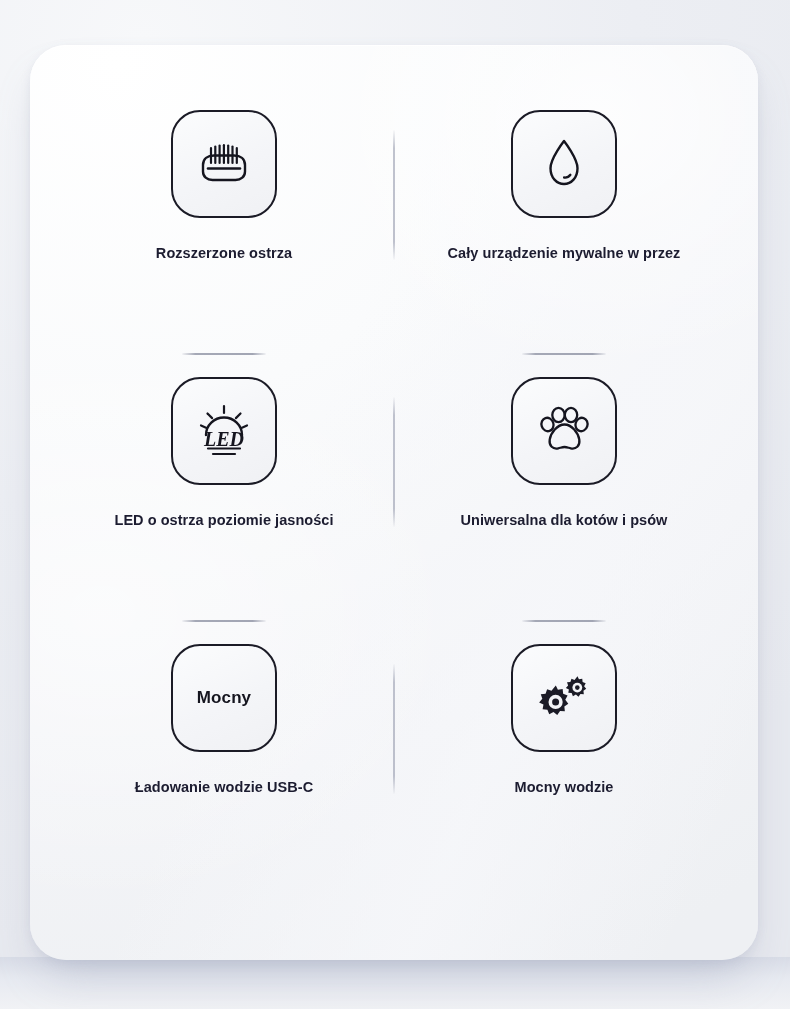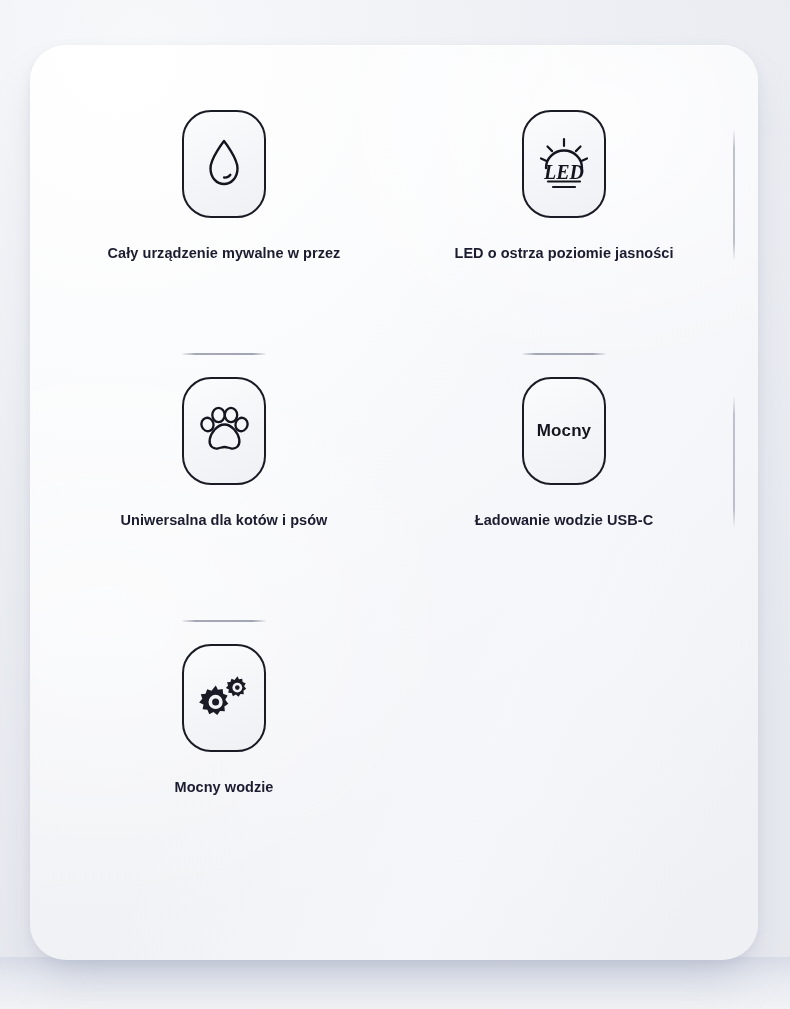--- a/index.html
+++ b/index.html
@@ -98,21 +98,21 @@
     left: 50%;
     transform: translateX(-50%);
     width: 84px;
     height: 2px;
     border-radius: 1px;
     background: linear-gradient(90deg, rgba(160,164,180,0.10) 0%, rgba(150,154,170,0.85) 16%, rgba(150,154,170,0.88) 84%, rgba(160,164,180,0.10) 100%);
   }
 
   
   .icon-tile {
-    width: 84px;
+    width: 106px;
     height: 108px;
     border: 2.5px solid #1b1b26;
     border-radius: 29px;
     background: linear-gradient(155deg, #fbfcfd 0%, #f4f5f8 55%, #f0f1f4 100%);
     display: flex;
     align-items: center;
     justify-content: center;
     flex: none;
   }
 
@@ -139,20 +139,40 @@
   .feature-label.wide { max-width: 290px; }
 </style>
 </head>
 <body>
 
 <div id="page-bg"></div>
 
 <div id="feature-card">
   <div id="feature-grid">
 
+    <div class="feature-cell col-left has-rule">
+      <div class="icon-tile">
+        <span>
+          <svg width="62" height="54" viewBox="0 0 62 54" fill="none" stroke="#15151f" stroke-width="2.4">
+            <path d="M10 28c0-6.5 4.6-9.5 11-9.5h20c6.4 0 11 3 11 9.5v6.5c0 5.2-4 8.5-9.5 8.5h-23C14 43 10 39.7 10 34.5z" stroke-linejoin="round"></path>
+            <path d="M15 31.5h32" stroke-width="2.6" stroke-linecap="round"></path>
+            <g stroke-width="2.2" stroke-linecap="round">
+              <path d="M18 26V11"></path>
+                <path d="M22.3 26V9.5"></path>
+                <path d="M26.6 26V8.6"></path>
+              <path d="M30.9 26V8.2"></path>
+                <path d="M35.2 26V8.6"></path>
+                <path d="M39.5 26V9.5"></path>
+              <path d="M43.8 26V11"></path>
+            </g>
+          </svg>
+        </span>
+      </div>
+      <div class="feature-label">Rozszerzone ostrza</div>
+    </div>
 
     <div class="feature-cell col-right has-rule">
       <div class="icon-tile">
         <span>
           <svg width="40" height="54" viewBox="0 0 40 54" fill="none" stroke="#15151f" stroke-width="2.4">
             <path d="M20 4c0 0 13.5 17.3 13.5 27.2C33.5 40.6 27.4 47 20 47S6.5 40.6 6.5 31.2C6.5 21.3 20 4 20 4z" stroke-linejoin="round" stroke-linecap="round"></path>
             <path d="M26.4 37.8c-1.6 2.1-4 3-6.3 2.7" stroke-width="2.3" stroke-linecap="round"></path>
           </svg>
         </span>
       </div>

